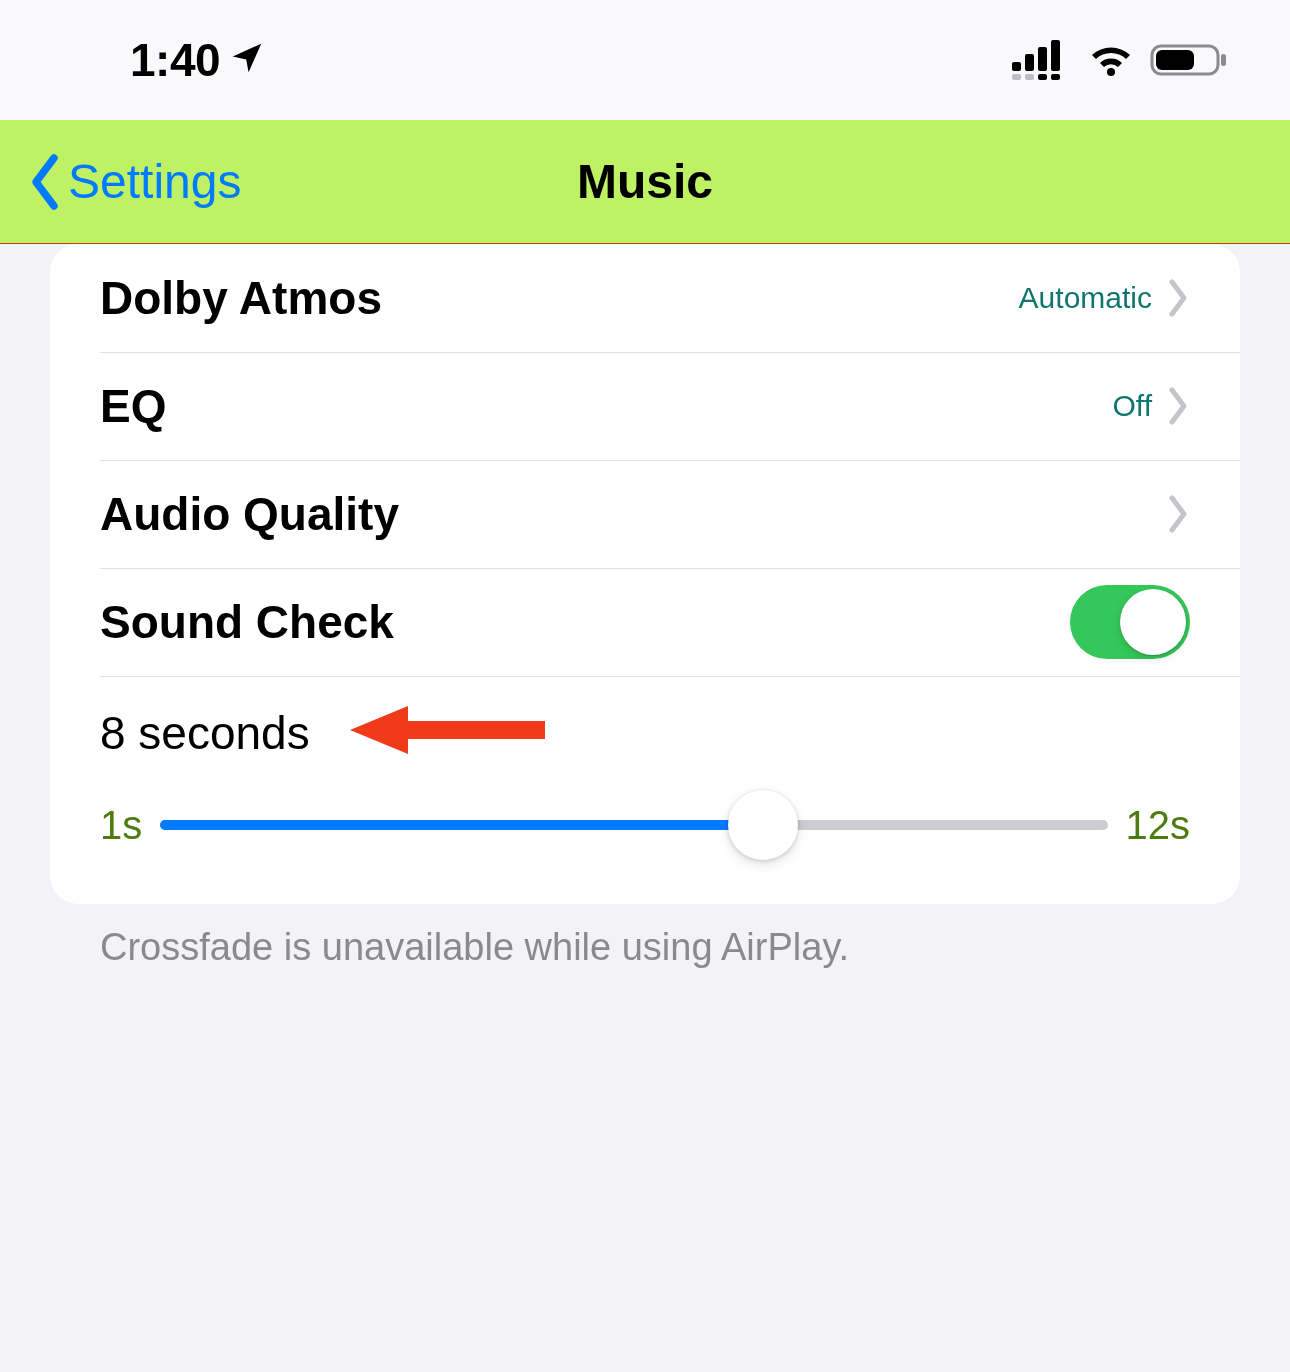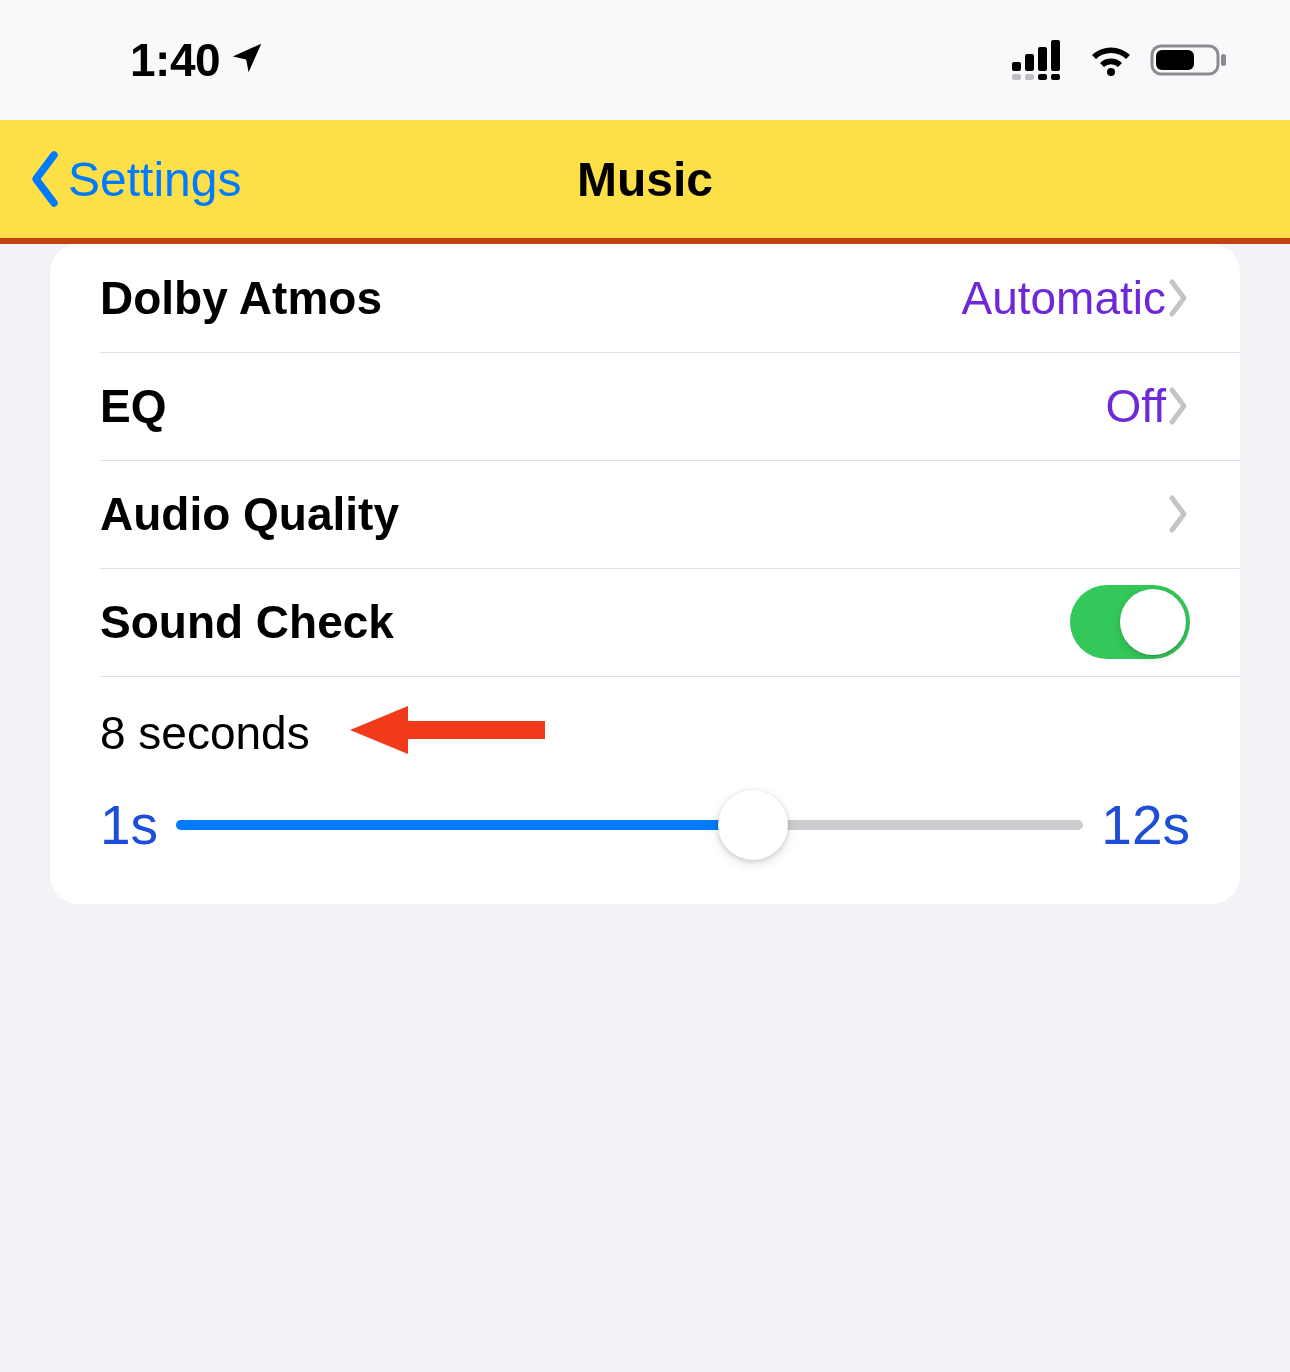--- a/index.html
+++ b/index.html
@@ -55,22 +55,22 @@
     .battery-icon {
       width: 80px;
       height: 40px;
     }
     .nav-bar {
       height: 124px;
       display: flex;
       align-items: center;
       position: relative;
       padding: 0 26px;
-      background: #fde047;
-      border-bottom: 6px solid #c2410c;
+      background: #bef264;
+      border-bottom: 1px solid #c2410c;
     }
     .back-button {
       display: flex;
       align-items: center;
       gap: 4px;
       color: #007aff;
       font-size: 48px;
       font-weight: 400;
       cursor: pointer;
     }
@@ -119,23 +119,23 @@
       height: 1px;
       background: #e0e0e4;
     }
     .row-label {
       font-size: 46px;
       color: #000;
       flex: 1;
       font-weight: 700;
     }
     .row-value {
-      font-size: 46px;
-      color: #6d28d9;
-      margin-right: 2px;
+      font-size: 30px;
+      color: #0f766e;
+      margin-right: 16px;
     }
     .chevron-right {
       width: 22px;
       height: 40px;
       flex-shrink: 0;
     }
     .toggle {
       width: 120px;
       height: 74px;
       border-radius: 37px;
@@ -165,22 +165,22 @@
       font-size: 46px;
       color: #000;
       margin-bottom: 30px;
     }
     .slider-container {
       display: flex;
       align-items: center;
       gap: 18px;
     }
     .slider-min, .slider-max {
-      font-size: 55px;
-      color: #1d4ed8;
+      font-size: 40px;
+      color: #4d7c0f;
     }
     .slider-track-wrap {
       flex: 1;
       position: relative;
       height: 70px;
       display: flex;
       align-items: center;
       cursor: pointer;
     }
     .slider-track-bg {
@@ -308,13 +308,14 @@
       </div>
 
       <svg class="annotation-arrow" style="left:300px; top:24px; width:200px; height:60px;" viewBox="0 0 200 60">
         <line x1="48" y1="30" x2="195" y2="30" stroke="#f03a1a" stroke-width="18"></line>
         <polygon points="0,30 58,6 58,54" fill="#f03a1a"></polygon>
       </svg>
     </div>
 
   </div>
 
+  <div class="footer-text">Crossfade is unavailable while using AirPlay.</div>
 </div>
 
 </body></html>

